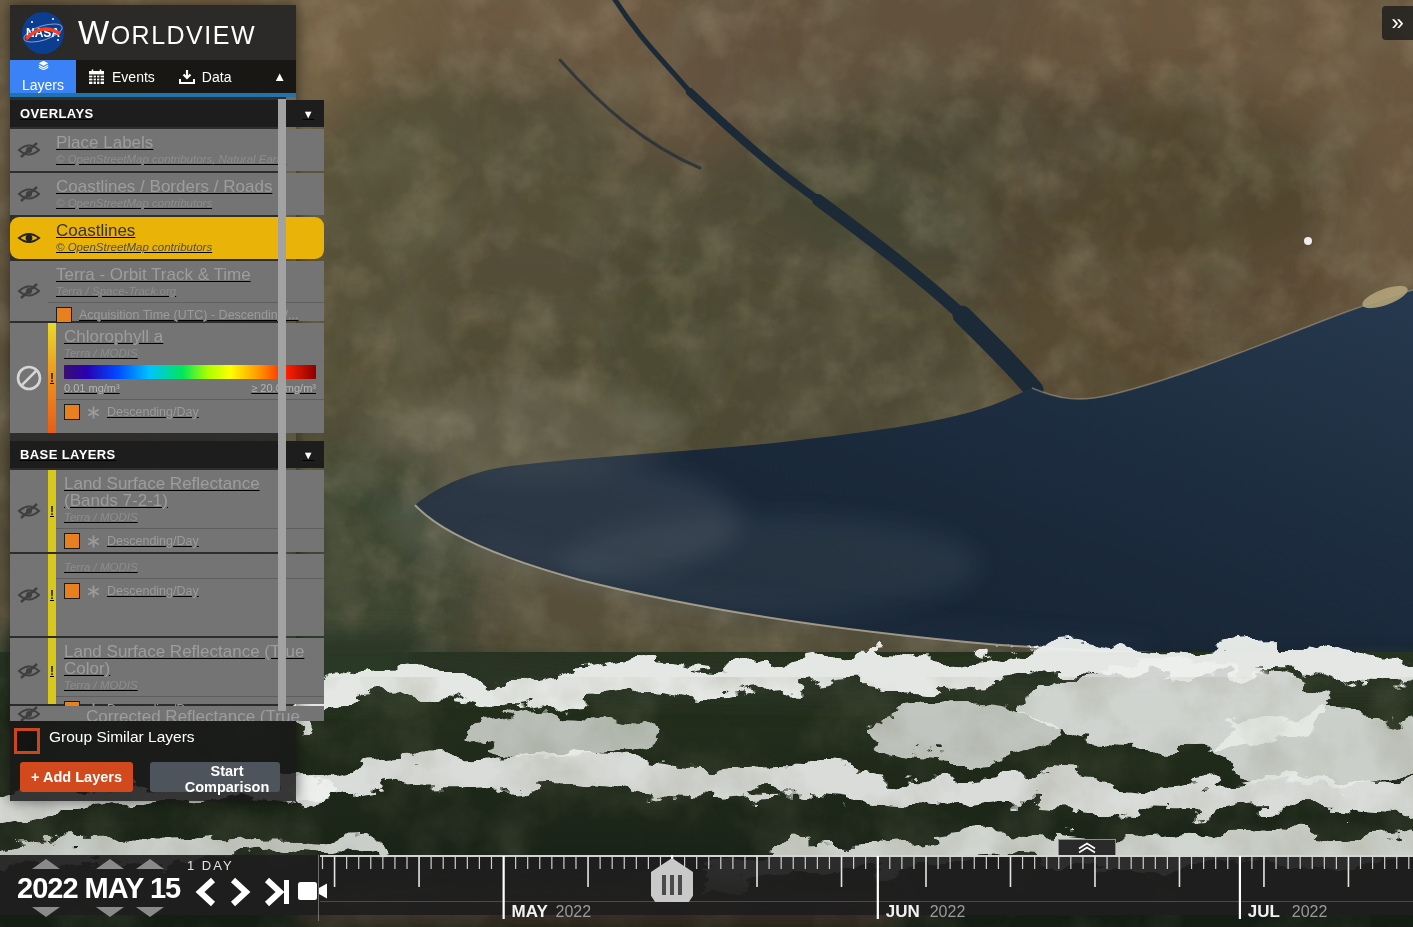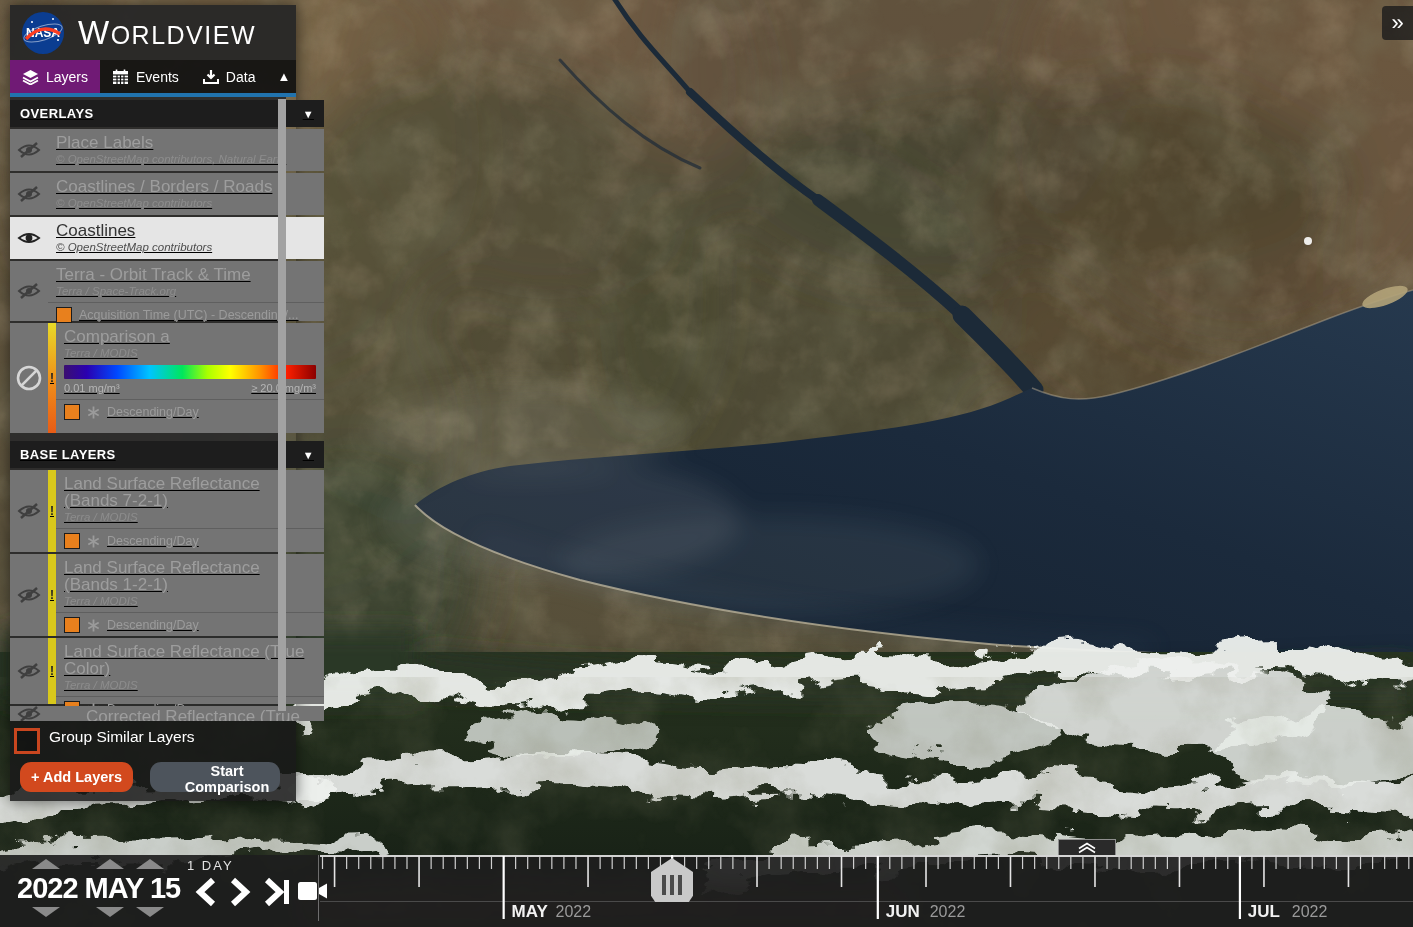--- a/index.html
+++ b/index.html
@@ -9,30 +9,30 @@
 
   
   #sidebar{position:absolute;left:10px;top:5px;width:286px;z-index:5;
     box-shadow:0 0 14px rgba(0,0,0,.55);}
   #sb-header{height:55px;background:rgba(38,38,38,.94);display:flex;align-items:center;padding:0 10px;}
   #wv-title{color:#fff;font-size:25px;letter-spacing:1.5px;font-weight:400;margin-left:12px;
     text-transform:uppercase;}
   #wv-title::first-letter{font-size:33px;}
   #tabbar{height:33px;background:rgba(16,16,16,.92);display:flex;align-items:stretch;position:relative;}
   .tab{display:flex;align-items:center;gap:7px;padding:0 12px;color:#fff;font-size:14px;cursor:pointer;}
-  .tab.active{background:#701a75;}
+  .tab.active{background:#3b82f6;flex-direction:column;}
   #tab-caret{margin-left:auto;align-self:center;padding:0 10px;color:#fff;font-size:13px;cursor:pointer;}
   #bluebar{height:4px;background:#2173ae;}
   #layer-list{position:relative;background:rgba(43,43,43,.95);padding:3px 10px 0 0;width:276px;box-sizing:border-box;}
   #layer-list .inner{width:314px;text-decoration:underline;}
   .sec-head{height:27px;background:#1d1d1d;color:#fff;font-weight:bold;font-size:13px;
     display:flex;align-items:center;padding:0 10px;letter-spacing:.4px;margin-bottom:2px;cursor:pointer;}
   .sec-head .caret{margin-left:auto;font-size:11px;color:#fff;}
   .layer-row{display:flex;background:#747474;margin-bottom:2px;position:relative;cursor:pointer;}
-  .layer-row.active{background:#e5e5e5;}
+  .layer-row.active{background:#eab308;border-radius:9px;}
   .eyecell{width:38px;flex:0 0 38px;display:flex;align-items:center;justify-content:center;
     border:none;background:transparent;padding:0;cursor:pointer;}
   .warnstrip{width:8px;flex:0 0 8px;background:#d8c81c;display:flex;align-items:center;justify-content:center;
     color:#222;font-weight:bold;font-size:12px;}
   .warnstrip.grad{background:linear-gradient(#e8da28,#ef8c1a 55%,#e85c16);}
   .rowbody{flex:1;padding:5px 8px 4px 8px;min-width:0;}
   .ltitle{font-size:17px;color:#9d9d9d;line-height:17px;}
   .layer-row.active .ltitle{color:#333;}
   .lsource{font-size:11.5px;font-style:italic;color:#8d8d8d;margin-top:2px;white-space:nowrap;
     overflow:hidden;text-overflow:ellipsis;}
@@ -45,32 +45,32 @@
   .cbar{height:14px;margin:6px 0 3px 0;border-radius:1px;
     background:linear-gradient(90deg,#3b0f70 0%,#2a00b0 9%,#0048ff 21%,#00c4ff 34%,#00e65c 47%,
       #aaff00 57%,#ffff00 66%,#ff9000 78%,#ff2000 88%,#8b0000 100%);}
   .cbar-labels{display:flex;justify-content:space-between;font-size:11px;color:#b5b5b5;margin-bottom:1px;}
   #row-clipped{height:15px;overflow:hidden;margin-bottom:0;gap:30px;}
   #scroll-thumb{position:absolute;right:0;top:2px;width:8px;height:612px;background:#a2a2a2;cursor:pointer;}
   #sb-footer{background:rgba(25,25,25,.85);padding:7px 10px 9px 4px;}
   .chk-row{display:flex;align-items:flex-start;gap:9px;color:#fff;font-size:15.5px;}
   #group-chk{width:20px;height:20px;border:3px solid #c9461f;background:rgba(10,10,10,.35);cursor:pointer;}
   .btn-row{display:flex;gap:17px;margin-top:8px;padding:0 6px;}
-  .btn{border:none;border-radius:11px;color:#fff;font-weight:bold;font-size:14.5px;height:30px;cursor:pointer;
+  .btn{border:none;border-radius:3px;color:#fff;font-weight:bold;font-size:14.5px;height:30px;cursor:pointer;
     font-family:inherit;}
   #btn-add{background:#d2491e;flex:0 0 113px;}
   #btn-compare{background:#4d545c;flex:1;padding-left:30px;}
 
   
   #collapse-btn{position:absolute;right:0;top:6px;width:31px;height:34px;background:rgba(28,28,28,.8);
     color:#fff;font-size:22px;line-height:30px;text-align:center;border:none;border-radius:4px 0 0 4px;
     cursor:pointer;z-index:6;padding:0;}
 
   
-  #timeline{position:absolute;left:0;top:855px;width:1413px;height:72px;background:rgba(30,30,30,.92);z-index:5;}
+  #timeline{position:absolute;left:0;top:855px;width:1413px;height:60px;background:rgba(30,30,30,.92);z-index:5;}
   #datebox{position:absolute;left:10px;top:0;width:308px;height:66px;border-right:1px solid #6e6e6e;}
   #interval{position:absolute;left:177px;top:3px;color:#e2e2e2;font-size:13px;letter-spacing:2px;cursor:pointer;}
   .tri{position:absolute;width:0;height:0;border-left:14px solid transparent;border-right:14px solid transparent;cursor:pointer;}
   .tri.up{border-bottom:10px solid #8a8a8a;top:4px;}
   .tri.down{border-top:10px solid #8a8a8a;top:52px;}
   #date-text{position:absolute;left:7px;top:17px;color:#fff;font-size:29px;font-weight:bold;
     letter-spacing:-1px;white-space:nowrap;cursor:pointer;}
   .tl-btn{position:absolute;top:22px;background:transparent;border:none;padding:0;cursor:pointer;}
   #ruler{position:absolute;left:0;top:0;}
   #dragger{position:absolute;left:651px;top:3px;width:42px;height:44px;background:#c9c9c9;cursor:grab;
@@ -305,21 +305,21 @@
         <button class="eyecell">
           <svg width="26" height="26" viewBox="0 0 26 26">
             <circle cx="13" cy="13" r="11" fill="none" stroke="#d6d6d6" stroke-width="2.6"></circle>
             <line x1="5.2" y1="20.8" x2="20.8" y2="5.2" stroke="#d6d6d6" stroke-width="2.6"></line>
           </svg>
             </button>
         <div class="warnstrip grad">
           <span>!</span>
         </div>
         <div class="rowbody">
-          <div class="ltitle">Comparison a</div>
+          <div class="ltitle">Chlorophyll a</div>
           <div class="lsource">Terra / MODIS</div>
           <div class="cbar"></div>
           <div class="cbar-labels">
             <span>0.01 mg/m³</span>
             <span>≥ 20.0 mg/m³</span>
           </div>
           <div class="subrow">
             <span class="chip"></span>
             <svg width="13" height="13" viewBox="0 0 13 13">
               <g stroke="#9b9b9b" stroke-width="1.8">
@@ -371,21 +371,20 @@
           <svg width="24" height="20" viewBox="0 0 24 20">
             <path d="M2 10 Q 12 1 22 10 Q 12 19 2 10 Z" fill="none" stroke="#3f3f3f" stroke-width="2"></path>
             <circle cx="12" cy="10" r="3" fill="#3f3f3f"></circle>
             <line x1="4" y1="17" x2="20" y2="3" stroke="#3f3f3f" stroke-width="2.4"></line>
           </svg>
             </button>
         <div class="warnstrip">
           <span>!</span>
         </div>
         <div class="rowbody">
-          <div class="ltitle">Land Surface Reflectance (Bands 1-2-1)</div>
           <div class="lsource">Terra / MODIS</div>
           <div class="subrow">
             <span class="chip"></span>
             <svg width="13" height="13" viewBox="0 0 13 13">
               <g stroke="#9b9b9b" stroke-width="1.8">
                     <line x1="6.5" y1="0.5" x2="6.5" y2="12.5"></line>
               <line x1="1.3" y1="3.5" x2="11.7" y2="9.5"></line>
                     <line x1="1.3" y1="9.5" x2="11.7" y2="3.5"></line>
                   </g>
             </svg>

